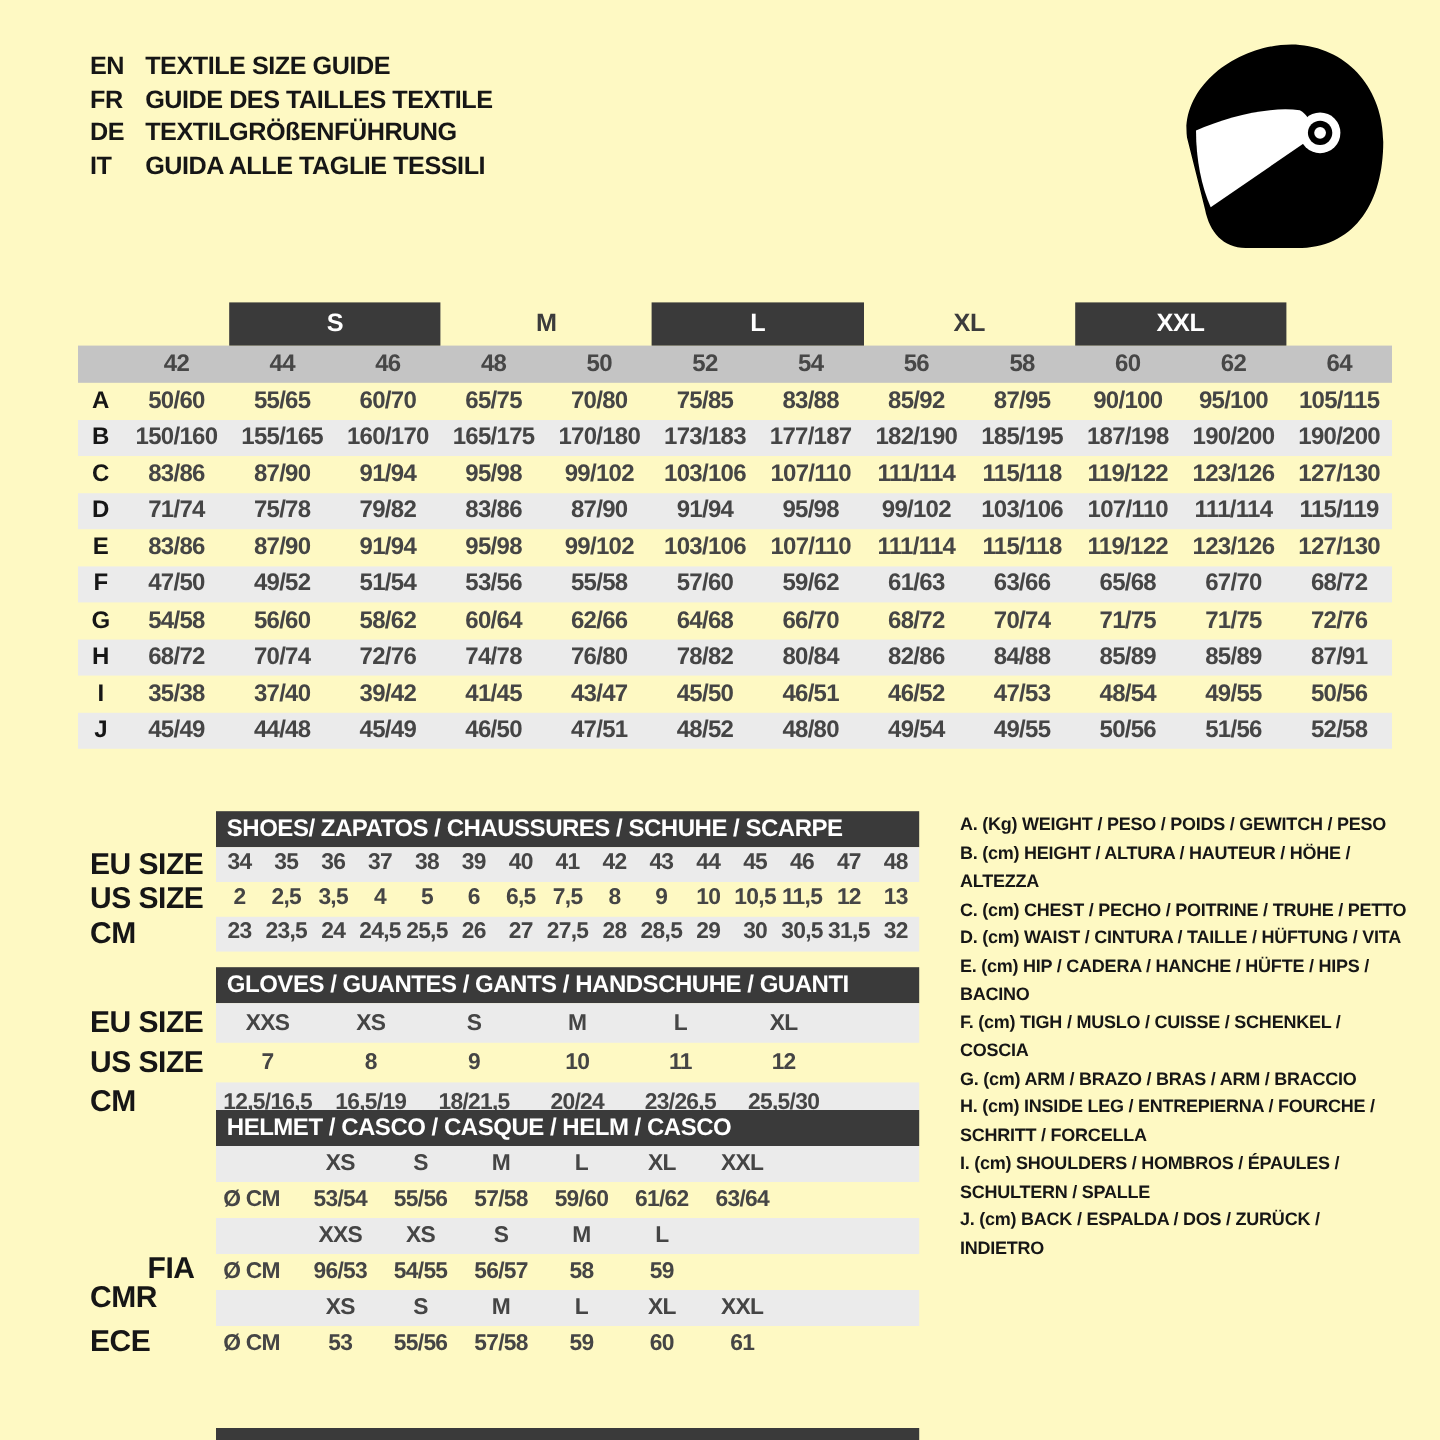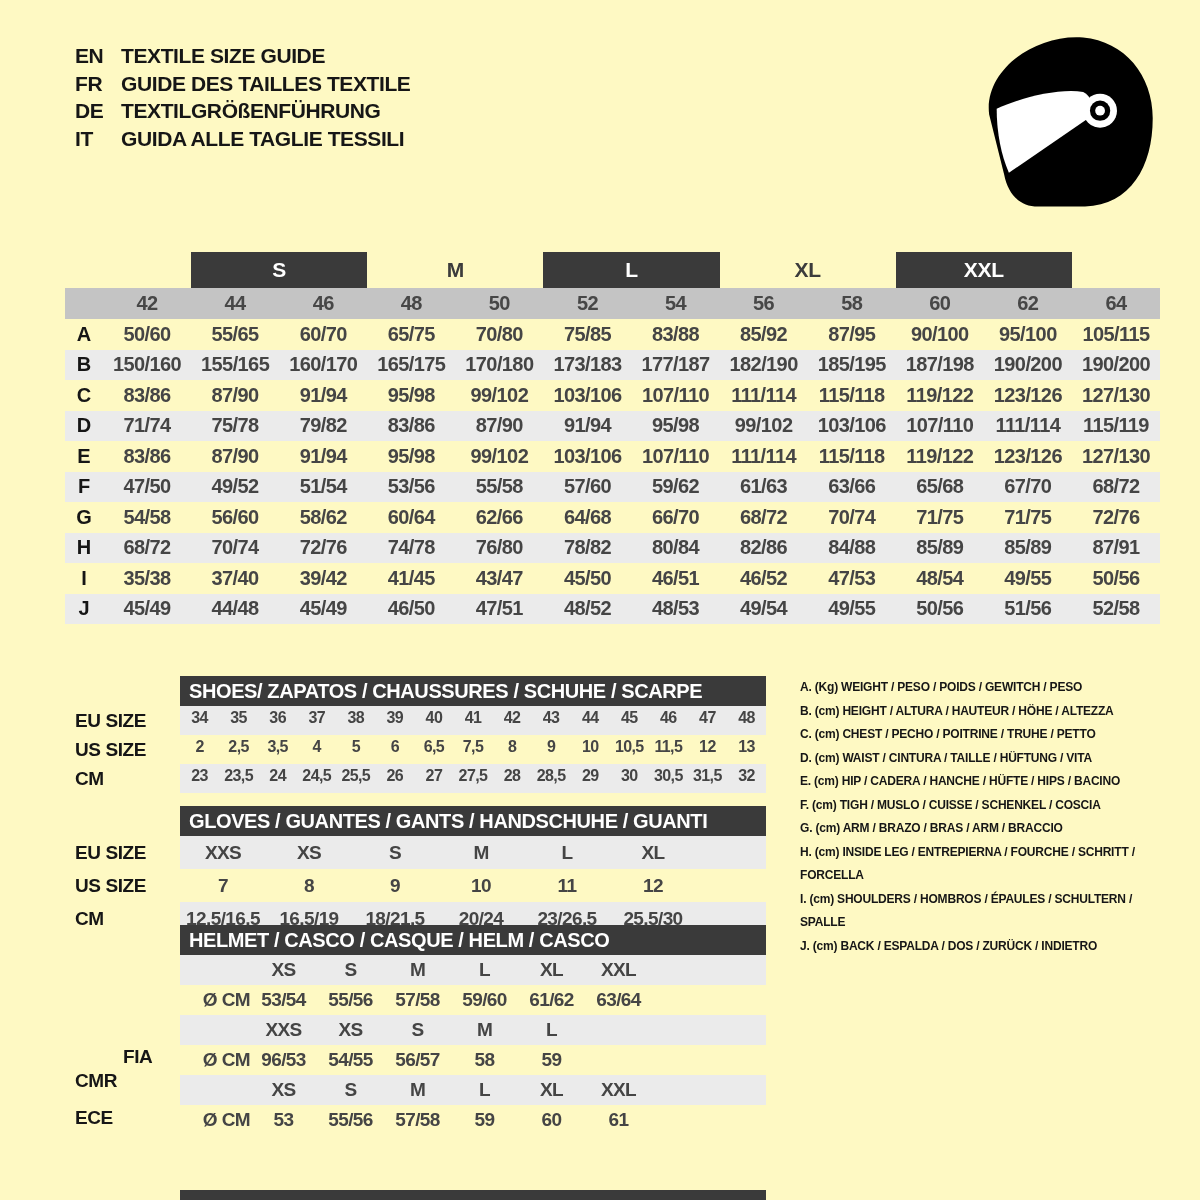--- a/index.html
+++ b/index.html
@@ -24,33 +24,33 @@
   .b-xl{grid-column:9/11}.b-xxl{grid-column:11/13}
   .num-row{height:31px;background:#c4c4c4;align-items:center;}
   .num-row .cell{color:#474747;}
   .m-row{height:30.5px;align-items:center;}
   .m-row.alt{background:#ebebeb;}
   .cell{text-align:center;letter-spacing:-0.6px;color:#454545;}
   .letter{color:#161616;letter-spacing:0;}
 
   
   .side-label{position:absolute;left:75px;width:100px;display:flex;align-items:center;
-              font-size:19px;letter-spacing:-0.4px;color:#161616;}
+              font-size:25px;letter-spacing:-0.4px;color:#161616;}
   .sub-table{position:absolute;left:180px;width:586px;}
   .sub-header{height:30px;background:#3a3a3a;color:#fff;display:flex;align-items:center;
               padding-left:9px;font-size:20px;letter-spacing:-0.4px;box-sizing:border-box;}
   .sub-row{display:grid;align-items:center;text-align:center;color:#454545;}
   .sub-row.gray{background:#ebebeb;}
-  .shoes-row{grid-template-columns:repeat(15,1fr);height:29px;font-size:16px;letter-spacing:-0.7px;}
+  .shoes-row{grid-template-columns:repeat(15,1fr);height:29px;font-size:19px;letter-spacing:-0.7px;}
   .gloves-row{grid-template-columns:repeat(6,86px) 1fr;height:33px;font-size:19px;letter-spacing:-0.4px;}
   .helmet-row{grid-template-columns:70px repeat(6,67px) 1fr;height:30px;font-size:19px;letter-spacing:-0.4px;}
-  .helmet-row .dcell{text-align:right;padding-left:6px;}
+  .helmet-row .dcell{text-align:left;padding-left:6px;}
 
   
-  .legend{position:absolute;left:800px;top:676px;width:372px;font-size:12px;
+  .legend{position:absolute;left:800px;top:676px;width:372px;font-size:15px;
           line-height:23.5px;letter-spacing:-0.2px;color:#161616;}
 
   .bottom-bar{position:absolute;left:180px;top:1190px;width:586px;height:10px;background:#3a3a3a;}
 </style>
 </head>
 <body>
 
 <div class="page">
 
   <div class="langs" id="langs">
@@ -240,21 +240,21 @@
           <div class="cell">50/56</div>
         </div>
         <div class="m-row grid13 alt">
           <div class="cell letter">J</div>
           <div class="cell">45/49</div>
           <div class="cell">44/48</div>
           <div class="cell">45/49</div>
           <div class="cell">46/50</div>
           <div class="cell">47/51</div>
           <div class="cell">48/52</div>
-          <div class="cell">48/53</div>
+          <div class="cell">48/80</div>
           <div class="cell">49/54</div>
           <div class="cell">49/55</div>
           <div class="cell">50/56</div>
           <div class="cell">51/56</div>
           <div class="cell">52/58</div>
         </div>
       </div>
   </div>
 
   <div class="side-label" style="top:706px;height:29px;">EU SIZE</div>

